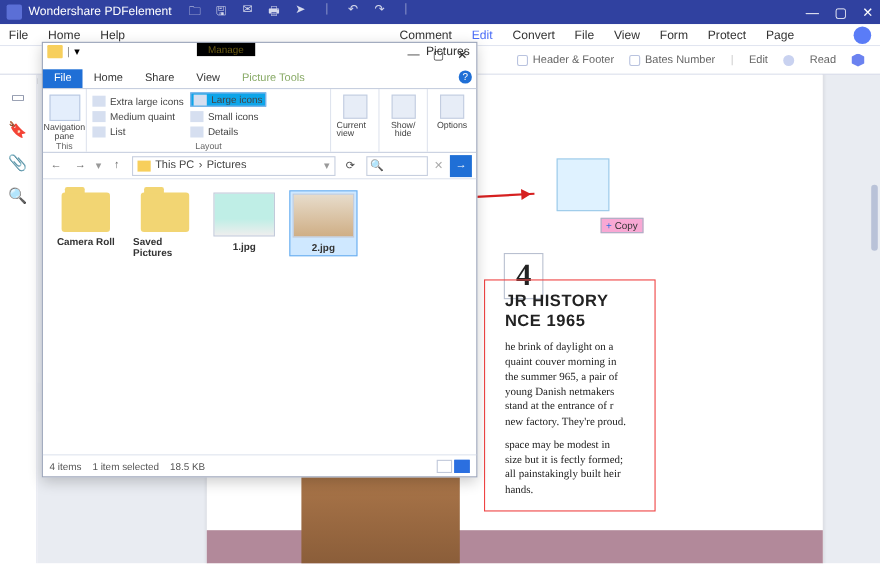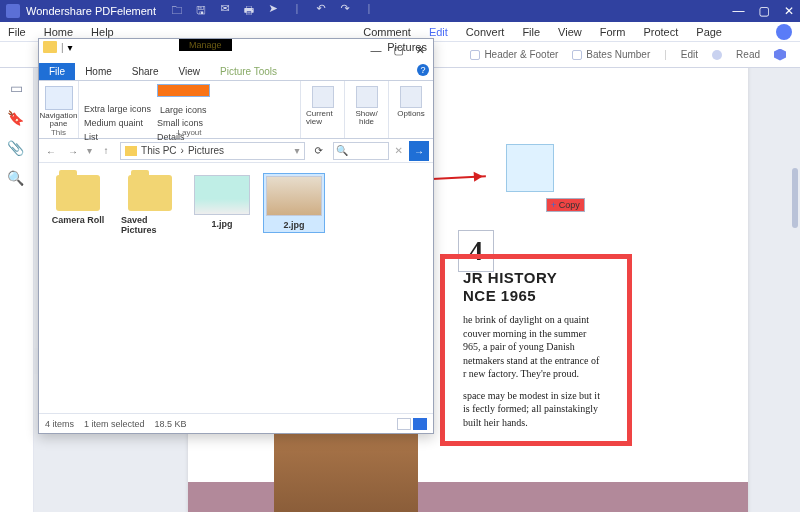--- a/index.html
+++ b/index.html
@@ -31,25 +31,25 @@
 .leftstrip span { cursor: pointer; font-size: 14px; }
 
 
 .canvas { position: absolute; left: 34px; right: 0; top: 68px; bottom: 10px; background: #e9ecf2; overflow: hidden; }
 .canvas .scrollbar { position: absolute; right: 2px; top: 100px; width: 6px; height: 60px; background: #b9c2d8; border-radius: 3px; }
 .page { position: absolute; left: 154px; top: -6px; width: 560px; height: 520px; background: #fff; box-shadow: 0 0 4px rgba(0,0,0,.12); }
 
 
 .leftnav { position: absolute; left: 0; top: 280px; width: 16px; height: 26px; background: #e7eaf1; border-radius: 0 4px 4px 0; display:flex;align-items:center;justify-content:center;color:#8891a7;font-size:10px;cursor:pointer; }
 .page .num { position: absolute; left: 270px; top: 168px; font-size: 28px; font-weight: 700; color: #222; font-family: Georgia, serif; border:1px solid #b9c0d0; padding:4px 10px; }
-.page .textbox { position: absolute; left: 252px; top: 192px; width: 192px; border: 5px solid #ef4444; padding: 10px 24px 12px 18px; }
+.page .textbox { position: absolute; left: 252px; top: 192px; width: 156px; border: 1px solid #ef4444; padding: 10px 24px 12px 18px; }
 .page .textbox h3 { font-size: 15px; font-weight: 800; letter-spacing: .5px; line-height: 1.2; font-family: Arial; color: #222; }
 .page .textbox p { font-size: 10px; color: #222; margin-top: 8px; font-family: Georgia, serif; line-height: 1.35; }
 .page .drop { position: absolute; left: 318px; top: 82px; width: 48px; height: 48px; background: #dff2ff; border: 1px solid #9bc9e8; }
-.page .copytip { position: absolute; left: 358px; top: 136px; font-size: 9px; color: #333; background: #ef4444; border: 1px solid #aab2c6; padding: 1px 4px; text-align: right; }
+.page .copytip { position: absolute; left: 358px; top: 136px; font-size: 9px; color: #333; background: #f9a8d4; border: 1px solid #aab2c6; padding: 1px 4px; text-align: right; }
 .page .copytip::before { content: "+ "; color: #2b6fe0; }
 .page .lowband { position: absolute; left: 0; top: 420px; right: 0; height: 64px; background: #b2899a; }
 .page .furn { position: absolute; left: 86px; top: 356px; width: 144px; height: 96px; background: linear-gradient(#b07a4c,#8a5d39); }
 
 
 .arrow { position: absolute; left: 300px; top: 180px; width: 186px; height: 2px; background: #d62020; transform: rotate(-3deg); }
 .arrow::after { content: ""; position: absolute; right: -2px; top: -4px; border: 5px solid transparent; border-left: 9px solid #d62020; }
 
 
 .doclabel { position: absolute; left: 2px; top: 68px; font-size: 10px; color: #555; }
@@ -67,23 +67,23 @@
 .ex-tabbar .context { position:absolute; left:140px; top:-22px; display:flex; flex-direction:column; align-items:center; font-size:9px; }
 .ex-tabbar .context .c1 { background:#000000; color:#6a5a12; padding:1px 10px; }
 .ex-tabbar .bc { position:absolute; right:6px; top:-20px; font-size:11px; color:#333; }
 .ex-tabbar .help { position:absolute; right:4px; top:3px; width:12px; height:12px; background:#1f6fd6; color:#fff; border-radius:50%; font-size:9px; display:flex; align-items:center; justify-content:center; }
 .ex-ribbon { height:58px; border-bottom:1px solid #c7cfdf; display:flex; font-size:9px; color:#444; }
 .ex-ribbon .grp { border-right:1px solid #dfe4ee; display:flex; flex-direction:column; padding:3px 5px 1px; }
 .ex-ribbon .grp .lbl { margin-top:auto; text-align:center; font-size:8px; color:#666; }
 .ex-ribbon .nav { width:40px; align-items:center; }
 .ex-ribbon .nav .big { width:28px; height:24px; background:#e4eefc; border:1px solid #b9c8e2; margin:2px auto; }
 .ex-ribbon .layout { flex:1; }
-.ex-ribbon .layout .row { display:flex; align-items:flex-start; gap:20px; height:13px;flex-direction:column; }
+.ex-ribbon .layout .row { display:flex; align-items:flex-end; gap:4px; height:13px; }
 .ex-ribbon .layout .row .ic { width:12px; height:10px; background:#d6dff0; }
-.ex-ribbon .layout .row.sel { background:#f97316; border:1px solid #8ab3e8; padding:0 2px; }
+.ex-ribbon .layout .row.sel { background:#0ea5e9; border:1px solid #8ab3e8; padding:0 2px; }
 .ex-ribbon .cv { width:44px; align-items:center; }
 .ex-ribbon .cv .b { width:22px; height:22px; background:#e7edf7; border:1px solid #c3cde0; margin:2px auto; }
 .ex-addr { height:24px; display:flex; align-items:center; gap:6px; padding:0 4px; border-bottom:1px solid #dfe4ee; font-size:10px; color:#444; }
 .ex-addr .back, .ex-addr .fwd, .ex-addr .up { width:16px; text-align:center; cursor:pointer; color:#666; }
 .ex-addr .path { flex:1; border:1px solid #c7cfdf; height:18px; display:flex; align-items:center; padding:0 4px; gap:4px; }
 .ex-addr .path .f { width:12px; height:10px; background:#f7cf5c; }
 .ex-addr .ref { width:16px; text-align:center; }
 .ex-addr .search { width:56px; border:1px solid #c7cfdf; height:18px; display:flex; align-items:center; padding:0 3px; color:#999; }
 .ex-addr .go { width:20px; height:20px; background:#1f6fd6; color:#fff; display:flex; align-items:center; justify-content:center; cursor:pointer; }
 .ex-body { flex:1; padding:10px 8px; display:flex; gap:10px; align-items:flex-start; overflow:hidden;font-weight:bold; }

